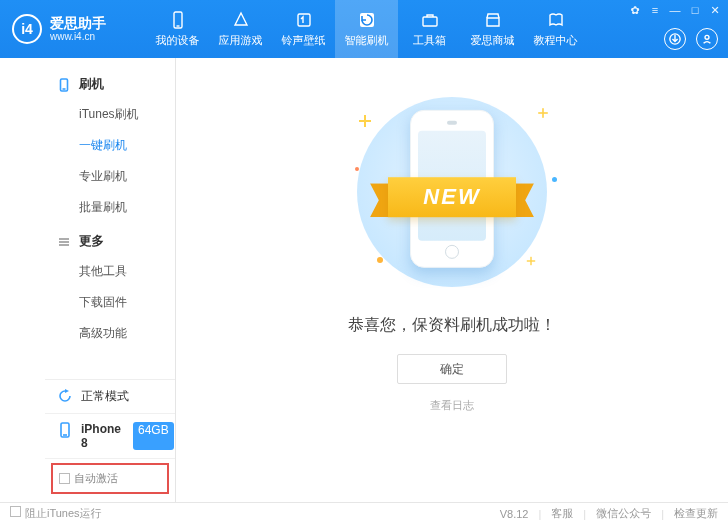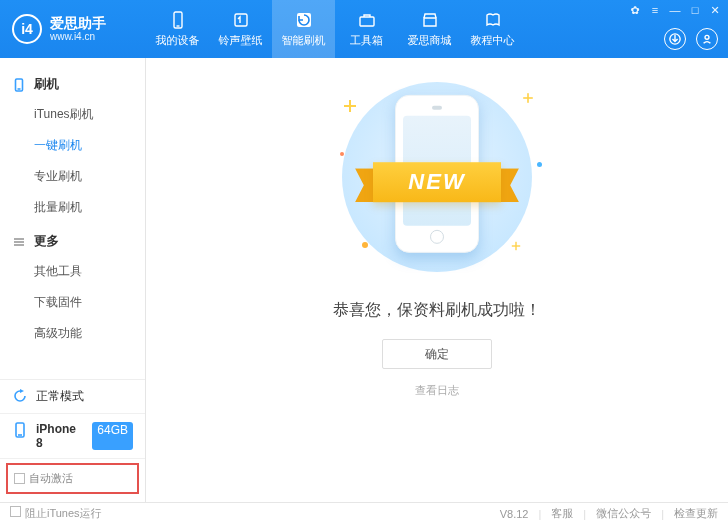--- a/index.html
+++ b/index.html
@@ -60,21 +60,21 @@
     display:flex; gap:10px;
   }
   .circle-btn {
     width:22px; height:22px; border:1.4px solid #fff; border-radius:50%;
     display:flex; align-items:center; justify-content:center; cursor:pointer;
   }
   .circle-btn svg { width:12px; height:12px; stroke:#fff; fill:none; stroke-width:1.6;}
 
   
   .body { display:flex; height: calc(524px - 58px - 22px); }
-  .sidebar { width:146px; border-right:1px solid #e5e5e5; display:flex; flex-direction:column; padding-top:10px; }
+  .sidebar { width:176px; border-right:1px solid #e5e5e5; display:flex; flex-direction:column; padding-top:10px;padding-left:45px; }
   .side-section { padding:2px 0 2px 0; }
   .side-head {
     display:flex; align-items:center; gap:8px;
     padding:6px 12px; font-size:12.5px; font-weight:bold; cursor:pointer;
   }
   .side-head-icon { width:14px; height:14px; display:flex; align-items:center; justify-content:center; color:#39a0ff;}
   .side-head-icon svg { width:14px; height:14px; stroke:currentColor; fill:none; stroke-width:1.6; }
   .side-list { list-style:none; padding-left:34px; }
   .side-item { padding:7px 0; font-size:12px; color:#555; cursor:pointer; }
   .side-item.active { color:#1a86ef; }
@@ -97,21 +97,21 @@
     margin:4px 6px 8px 6px;
     padding:6px 6px;
     display:flex; gap:10px; align-items:center;
   }
   .chk { display:flex; align-items:center; gap:4px; font-size:11px; color:#888; cursor:pointer; }
   .chk-box {
     width:11px; height:11px; border:1px solid #bbb; background:#fff;
   }
 
   
-  .main { flex:1; display:flex; flex-direction:column; align-items:center; justify-content:flex-start; padding-top:14px;}
+  .main { flex:1; display:flex; flex-direction:column; align-items:center; justify-content:flex-start; padding-top:29px;}
   .illus { width:230px; height:210px; position:relative; display:flex; align-items:center; justify-content:center; }
   .illus-circle {
     width:190px; height:190px; border-radius:50%;
     background: radial-gradient(circle at 50% 45%, #e6f4ff 0%, #c9e8ff 70%, #b8dffb 100%);
     position:relative;
   }
   .sparkle {
     position:absolute; width:12px; height:12px;
   }
   .sparkle::before, .sparkle::after {
@@ -193,20 +193,28 @@
 
   <div class="nav">
     <div class="nav-item">
       <span class="nav-icon">
           <svg viewBox="0 0 18 18">
             <rect x="5" y="1" width="8" height="16" rx="1.5"></rect>
             <line x1="7.5" y1="15" x2="10.5" y2="15"></line>
           </svg>
         </span>
       <span>我的设备</span>
+    </div>
+    <div class="nav-item">
+      <span class="nav-icon">
+          <svg viewBox="0 0 18 18">
+            <path d="M9 2 L15 14 H3 Z"></path>
+          </svg>
+        </span>
+      <span>应用游戏</span>
     </div>
     <div class="nav-item">
       <span class="nav-icon">
           <svg viewBox="0 0 18 18">
             <rect x="3" y="3" width="12" height="12" rx="1.5"></rect>
             <path d="M6 8 L8 6 L8 12"></path>
           </svg>
         </span>
       <span>铃声壁纸</span>
     </div>

